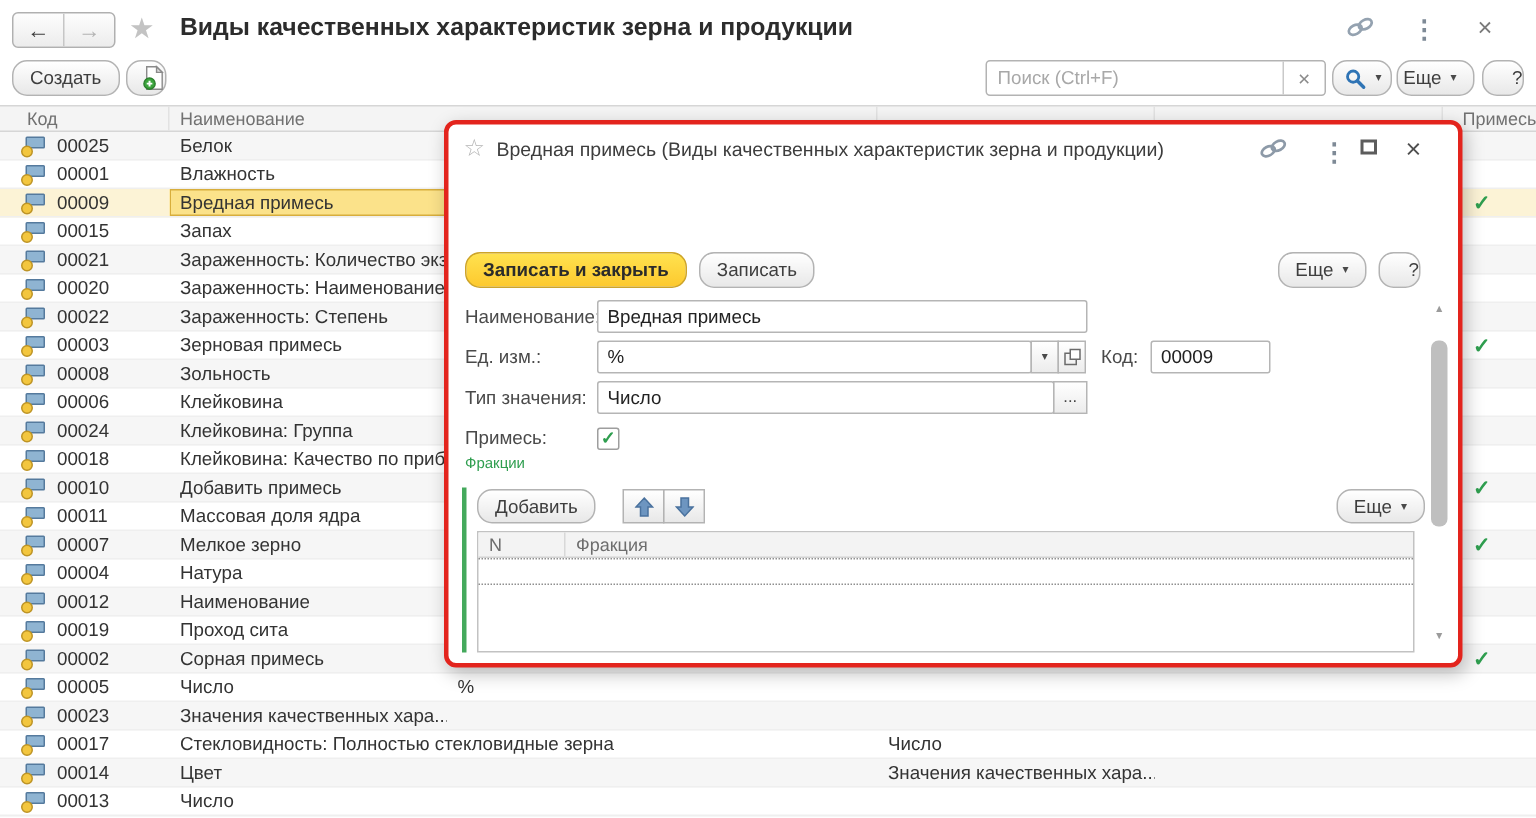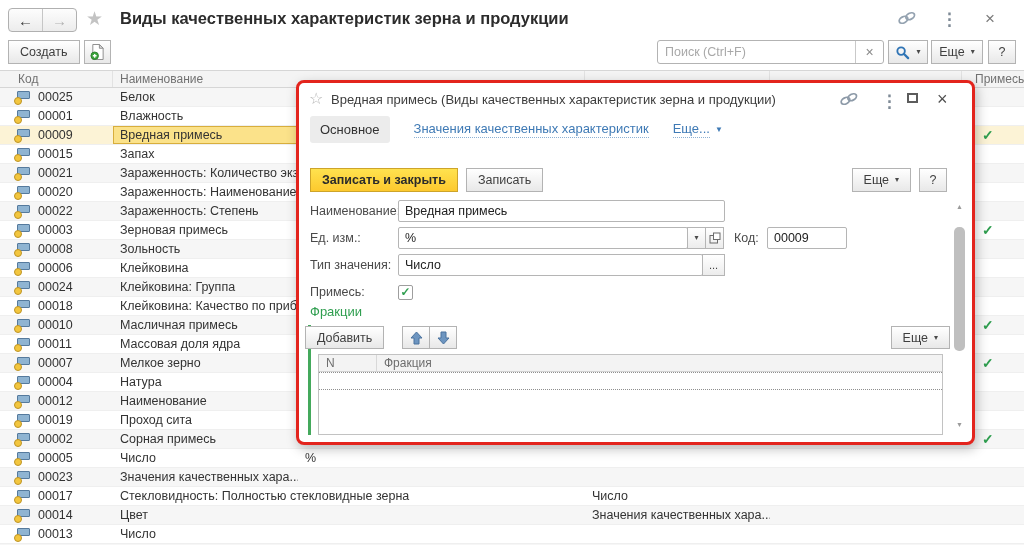--- a/index.html
+++ b/index.html
@@ -11,22 +11,22 @@
   .nav-btn{width:33px;height:22px;display:flex;align-items:center;justify-content:center;
            font-size:15px;cursor:default;}
   .nav-btn.back{color:#3c3c3c;}
   .nav-btn.fwd{color:#b3b3b3;border-left:1px solid #c6c6c6;}
   .fav-star{position:absolute;left:86px;top:7px;font-size:19px;color:#c3c3c3;}
   .page-title{position:absolute;left:120px;top:9px;font-size:16.5px;font-weight:600;color:#2c2c2c;}
   .win-ico{position:absolute;display:flex;align-items:center;justify-content:center;}
   .kebab{font-size:17px;color:#7e8a96;font-weight:700;letter-spacing:0;}
   .closex{font-size:17px;color:#7a7a7a;}
   
-  .btn{display:inline-flex;align-items:center;justify-content:center;height:24px;padding:0 11px;
-       background:linear-gradient(#ffffff,#e8e8e8);border:1px solid #b3b3b3;border-radius:0;
+  .btn{display:inline-flex;align-items:center;justify-content:flex-end;height:24px;padding:0 11px;
+       background:linear-gradient(#ffffff,#e8e8e8);border:1px solid #b3b3b3;border-radius:10px;
        font-size:12.5px;color:#3e3e3e;box-sizing:border-box;white-space:nowrap;}
   .caret{font-size:8px;color:#4a4a4a;margin-left:6px;line-height:1;}
   .search-box{position:absolute;left:657px;top:40px;width:227px;height:24px;border:1px solid #b3b3b3;
               border-radius:3px;display:flex;box-sizing:border-box;background:#fff;}
   .search-box input{flex:1;border:none;outline:none;font-size:12.5px;padding:0 7px;
                     font-family:"Liberation Sans",sans-serif;color:#333;background:transparent;}
   .search-box input::placeholder{color:#a8a8a8;}
   .search-clear{width:27px;display:flex;align-items:center;justify-content:center;
                 border-left:1px solid #c9c9c9;color:#8b8b8b;font-size:14px;}
   
@@ -70,23 +70,23 @@
   .dlg-toolbar{position:absolute;left:11px;top:85px;right:25px;display:flex;gap:8px;align-items:center;}
   .btn-yellow{background:linear-gradient(#ffe24f,#fdc92e);border:1px solid #cda42a;font-weight:700;color:#2b2b2b;}
   .f-row{position:absolute;left:11px;display:flex;align-items:center;font-size:12.5px;color:#4a4a4a;height:22px;}
   .f-label{width:88px;flex:0 0 auto;}
   .inp{height:22px;border:1px solid #b5b5b5;border-radius:2px;font-size:12.5px;color:#222;
        padding:0 6px;font-family:"Liberation Sans",sans-serif;outline:none;}
   .mini-btn{width:19px;height:22px;border:1px solid #b5b5b5;margin-left:-1px;
             background:linear-gradient(#fff,#ececec);display:flex;align-items:center;justify-content:center;}
   .chk{width:15px;height:15px;border:1px solid #9e9e9e;border-radius:2px;background:#fff;
        display:flex;align-items:center;justify-content:center;font-size:12px;font-weight:700;color:#2f9e4f;}
-  .frac-title{position:absolute;left:11px;top:221px;font-size:13px;color:#2f9e4f;}
+  .frac-title{position:absolute;left:11px;top:221px;font-size:10px;color:#2f9e4f;}
   .frac-bar{position:absolute;left:9px;top:242px;width:3px;height:110px;background:#44a95c;}
-  .frac-toolbar{position:absolute;left:6px;top:243px;display:flex;align-items:center;}
+  .frac-toolbar{position:absolute;left:19px;top:243px;display:flex;align-items:center;}
   .arr-group{display:flex;margin-left:18px;}
   .arr-btn{width:28px;height:23px;border:1px solid #b3b3b3;background:linear-gradient(#fff,#e8e8e8);
            display:flex;align-items:center;justify-content:center;}
   .arr-btn+.arr-btn{margin-left:-1px;}
   .frac-more{position:absolute;right:22px;top:243px;}
   .frac-table{position:absolute;left:19px;top:271px;width:625px;height:81px;border:1px solid #c2c2c2;background:#fff;}
   .frac-head{height:17px;background:#f3f3f3;border-bottom:1px solid #d2d2d2;display:flex;
              font-size:12px;color:#6d6d6d;align-items:center;}
   .fh-n{width:58px;padding-left:7px;border-right:1px solid #d8d8d8;height:100%;display:flex;align-items:center;}
   .fh-f{padding-left:7px;}
@@ -364,21 +364,21 @@
       </div>
       <div class="tr even">
         <div class="td c-code">
           <span class="cat-icon">
             <span class="bar"></span>
             <span class="dot"></span>
           </span>
           <span>00010</span>
         </div>
         <div class="td c-name">
-          <span>Масличная примесь</span>
+          <span>Добавить примесь</span>
         </div>
         <div class="td c-type"></div>
         <div class="td c-unit"></div>
         <div class="td c-imp">
           <span class="check">✓</span>
         </div>
       </div>
       <div class="tr">
         <div class="td c-code">
           <span class="cat-icon">
@@ -567,28 +567,20 @@
     <div class="dlg-ctl kebab" style="left:582px;top:8px;">
         <span>⋮</span>
       </div>
     <div class="dlg-ctl" style="left:608px;top:10px;">
         <span class="maxbox"></span>
       </div>
     <div class="dlg-ctl dlg-close" style="left:638px;top:6px;">
         <span>×</span>
       </div>
 
-    <div class="dlg-tabs">
-      <span class="tab-active">Основное</span>
-      <span class="dlg-link">Значения качественных характеристик</span>
-      <span class="dlg-more">
-        <span class="dlg-link">Еще...</span>
-        <span class="tri">▼</span>
-      </span>
-    </div>
 
     <div class="dlg-toolbar">
       <div class="btn btn-yellow">
           <span>Записать и закрыть</span>
         </div>
       <div class="btn">
           <span>Записать</span>
         </div>
       <div class="btn" style="margin-left:auto;">
         <span>Еще</span>

